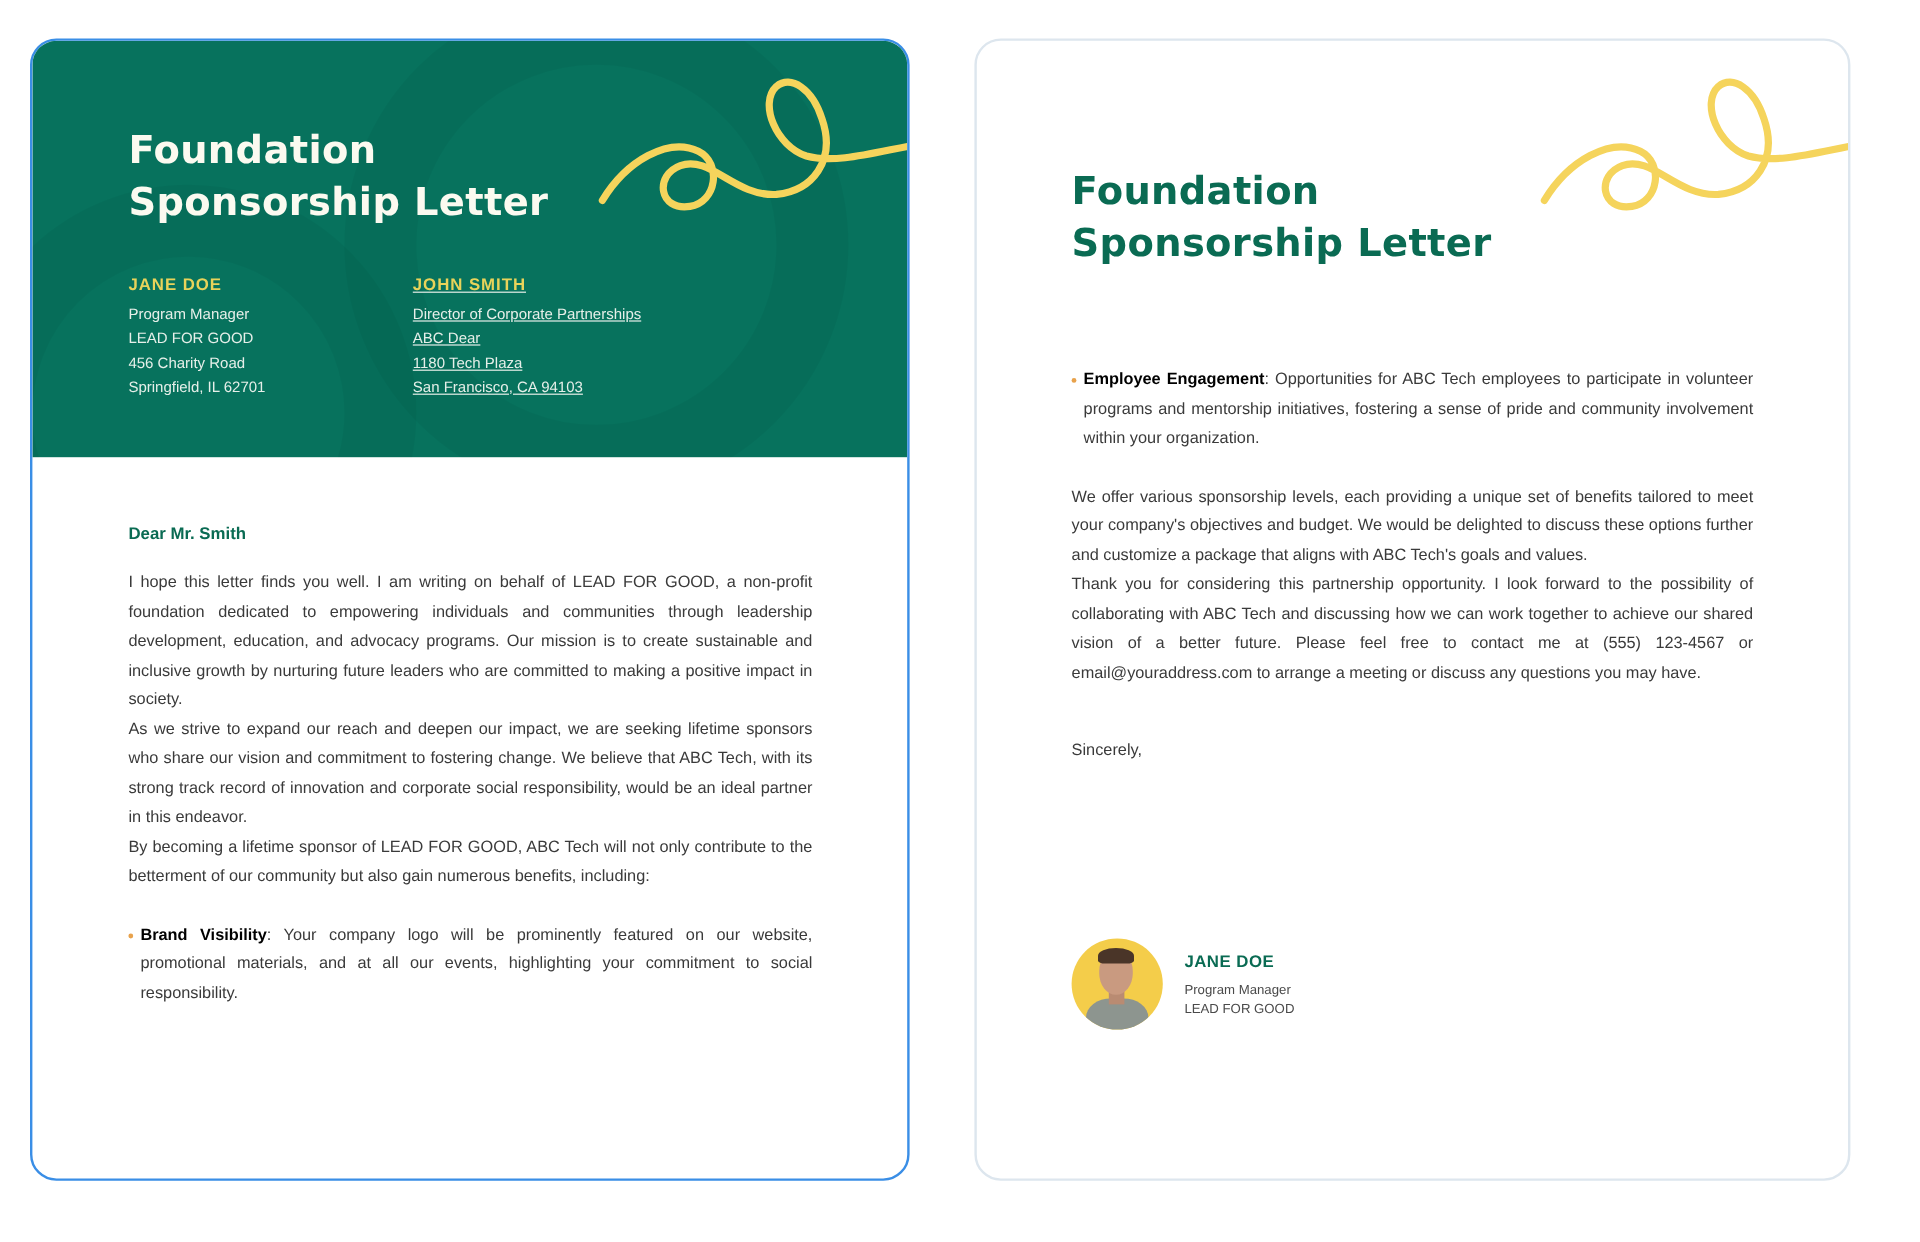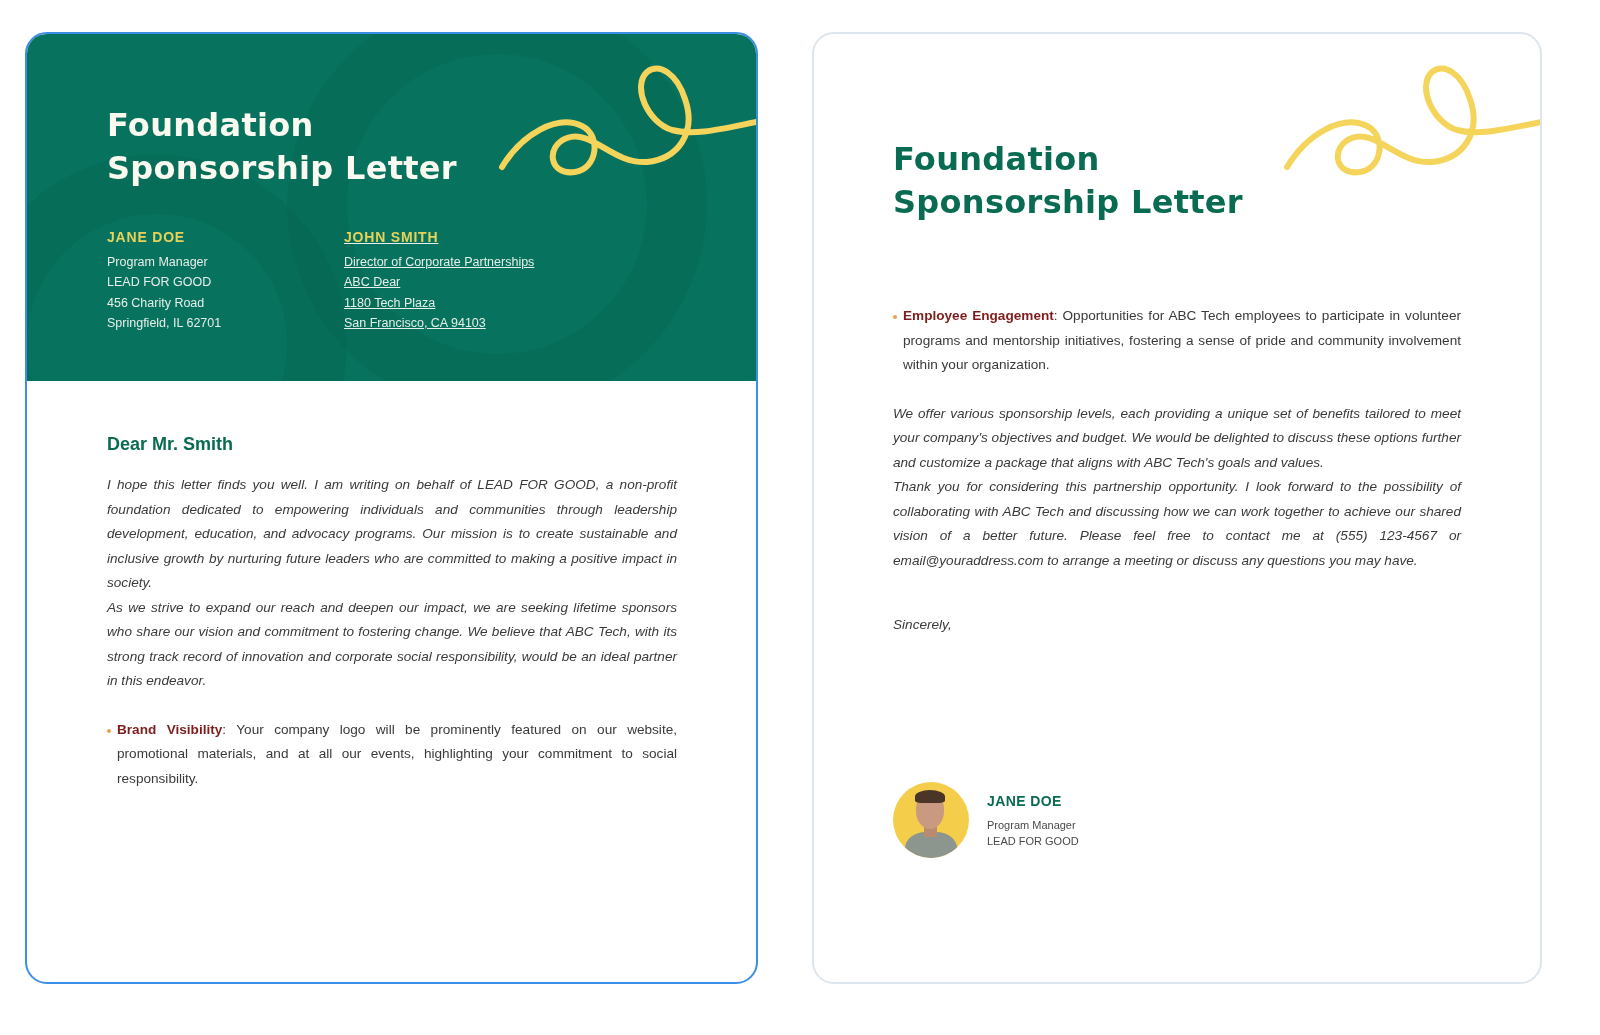--- a/index.html
+++ b/index.html
@@ -13,26 +13,26 @@
   .title { position: absolute; font-family: "DejaVu Sans", sans-serif; font-weight: bold; font-size: 32px; line-height: 43px; letter-spacing: 0.3px; margin: 0; }
   .title-left { left: 80px; top: 70px; color: #fbfaf0; }
   .title-right { left: 79px; top: 104px; color: #0a6b53; }
   .contact { position: absolute; top: 194px; font-size: 12.5px; line-height: 20.3px; color: #e6efe9; }
   .contact .name { color: #e8d35a; font-weight: bold; font-size: 14px; letter-spacing: 0.8px; margin-bottom: 6px; line-height: 18px; }
   .contact-1 { left: 80px; }
   .contact-2 { left: 317px; text-decoration: underline; }
   .body-text { position: absolute; font-size: 13.6px; line-height: 24.5px; color: #3a3a3a; text-align: justify; }
   .left-body { left: 80px; top: 398px; width: 570px; }
   .right-body { left: 79px; top: 270px; width: 568px; }
-  .greeting { color: #0a6b53; font-weight: bold; font-size: 18px; margin-bottom: 17px; line-height: 24px; }
-  p { margin: 0; font-style: italic; }
+  .greeting { color: #0a6b53; font-weight: bold; font-size: 14px; margin-bottom: 17px; line-height: 24px; }
+  p { margin: 0; }
   ul.benefits { list-style: none; padding: 0; margin: 0; }
   ul.benefits li { position: relative; padding-left: 10px; }
   ul.benefits li .dot { position: absolute; left: 0; top: 11px; width: 4px; height: 4px; border-radius: 50%; background: #e8a24c; }
-  ul.benefits li b { color: #7f1d1d; }
+  ul.benefits li b { color: #000000; }
   .gap { height: 24px; }
   .sincerely { margin-top: 40px; }
   .signature { position: absolute; left: 79px; top: 748px; display: flex; align-items: center; }
   .avatar { width: 76px; height: 76px; border-radius: 50%; background: #f4cd4a; position: relative; overflow: hidden; }
   .avatar .head { position: absolute; left: 23px; top: 11px; width: 28px; height: 36px; border-radius: 45% 45% 50% 50%; background: #c99a80; }
   .avatar .hair { position: absolute; left: 22px; top: 8px; width: 30px; height: 13px; border-radius: 50% 50% 20% 20%; background: #4a3528; }
   .avatar .shirt { position: absolute; left: 12px; top: 50px; width: 52px; height: 40px; border-radius: 40% 40% 0 0; background: #8d958f; }
   .avatar .neck { position: absolute; left: 31px; top: 43px; width: 13px; height: 12px; background: #b98b72; }
   .sig-info { margin-left: 18px; }
   .sig-name { color: #0a6b53; font-weight: bold; font-size: 14px; letter-spacing: 0.4px; margin-bottom: 7px; line-height: 18px; }
@@ -65,20 +65,21 @@
       <div>ABC Dear</div>
       <div>1180 Tech Plaza</div>
       <div>San Francisco, CA 94103</div>
     </div>
   </div>
 
   <div class="body-text left-body">
     <div class="greeting">Dear Mr. Smith</div>
     <p>I hope this letter finds you well. I am writing on behalf of LEAD FOR GOOD, a non-profit foundation dedicated to empowering individuals and communities through leadership development, education, and advocacy programs. Our mission is to create sustainable and inclusive growth by nurturing future leaders who are committed to making a positive impact in society.</p>
     <p>As we strive to expand our reach and deepen our impact, we are seeking lifetime sponsors who share our vision and commitment to fostering change. We believe that ABC Tech, with its strong track record of innovation and corporate social responsibility, would be an ideal partner in this endeavor.</p>
+    <p>By becoming a lifetime sponsor of LEAD FOR GOOD, ABC Tech will not only contribute to the betterment of our community but also gain numerous benefits, including:</p>
     <div class="gap"></div>
     <ul class="benefits">
       <li>
         <span class="dot"></span>
         <b>Brand Visibility</b><span>: Your company logo will be prominently featured on our website, promotional materials, and at all our events, highlighting your commitment to social responsibility.</span>
       </li>
     </ul>
   </div>
 </div>
 

